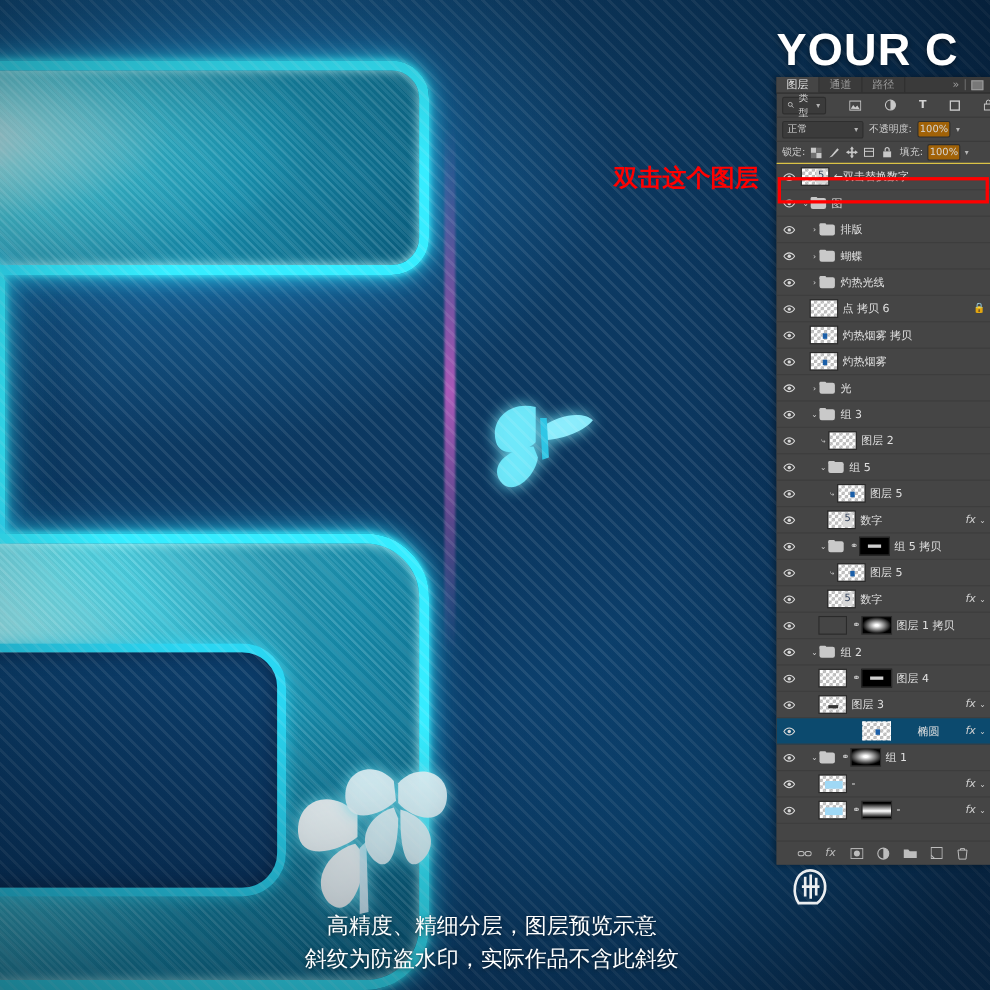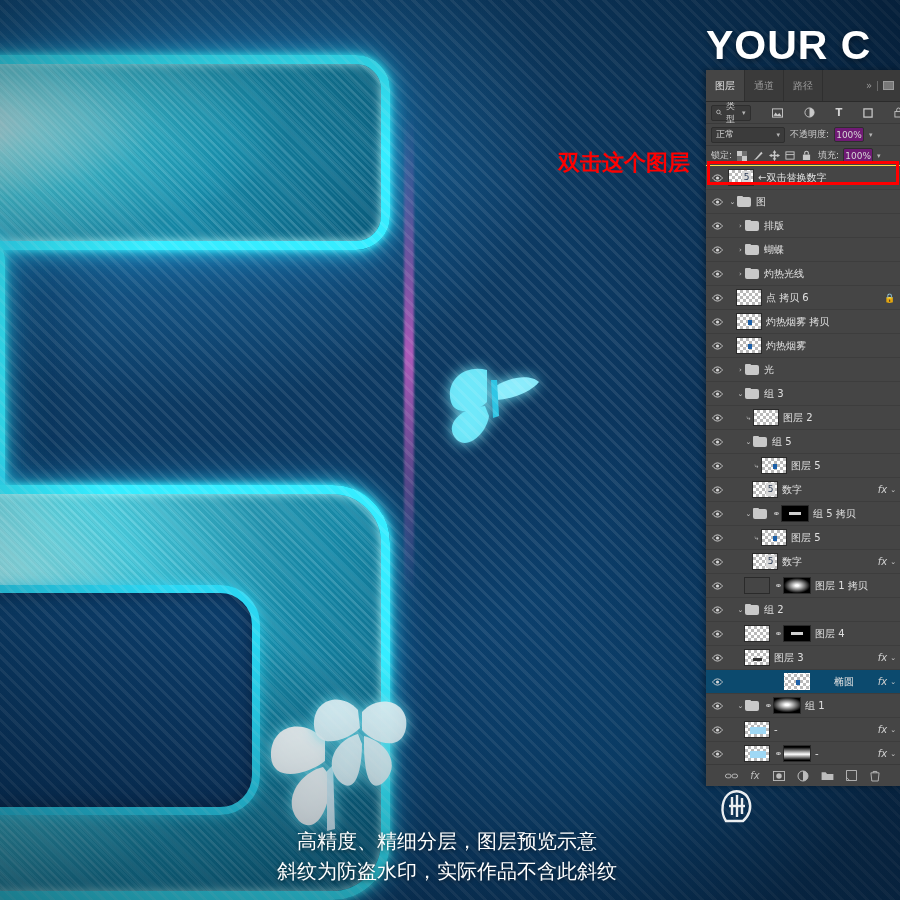--- a/index.html
+++ b/index.html
@@ -100,21 +100,21 @@
 
   
   .ps{
     position:absolute; left:706px; top:70px; width:194px; height:716px;
     background:#454545; color:#d6d6d6; z-index:10;
     font-size:10px; font-family:"DejaVu Sans","Liberation Sans",sans-serif;
     display:flex; flex-direction:column;
     box-shadow:-2px 0 6px rgba(0,0,0,.35);
   }
   .ps-tabs{
-    height:32px; background:#3a3a3a; display:flex; align-items:stretch;
+    height:15px; background:#3a3a3a; display:flex; align-items:stretch;
     border-bottom:1px solid #2b2b2b; position:relative;
   }
   .ps-tab{
     padding:0 9px; display:flex; align-items:center; font-size:10px;
     color:#9a9a9a; border-right:1px solid #2f2f2f; cursor:default;
   }
   .ps-tab.active{ background:#454545; color:#e2e2e2; }
   .ps-tabs-right{
     margin-left:auto; display:flex; align-items:center; gap:5px; padding:0 6px; color:#9a9a9a;
   }
@@ -137,21 +137,21 @@
     height:22px; display:flex; align-items:center; gap:5px; padding:0 5px;
     border-bottom:1px solid #3a3a3a;
   }
   .blend-sel{
     background:#3b3b3b; border:1px solid #2e2e2e; border-radius:2px;
     height:16px; width:74px; display:flex; align-items:center; padding:0 4px; font-size:9px;
   }
   .blend-sel .cv{ margin-left:auto; font-size:7px; color:#b5b5b5; }
   .lbl-s{ font-size:9px; color:#cfcfcf; white-space:nowrap; }
   .numbox{
-    background:#701a75; border:1px solid #2e2e2e; border-radius:2px; height:15px;
+    background:#a16207; border:1px solid #2e2e2e; border-radius:2px; height:15px;
     min-width:30px; display:flex; align-items:center; justify-content:center; font-size:9px;
   }
   .spin{ font-size:7px; color:#b5b5b5; }
 
   .ps-lock{
     height:20px; display:flex; align-items:center; gap:4px; padding:0 5px;
     border-bottom:1px solid #fde047;
   }
   .lock-ic{ width:12px; height:12px; display:flex; align-items:center; justify-content:center; color:#c8c8c8; font-size:9px; }
 

